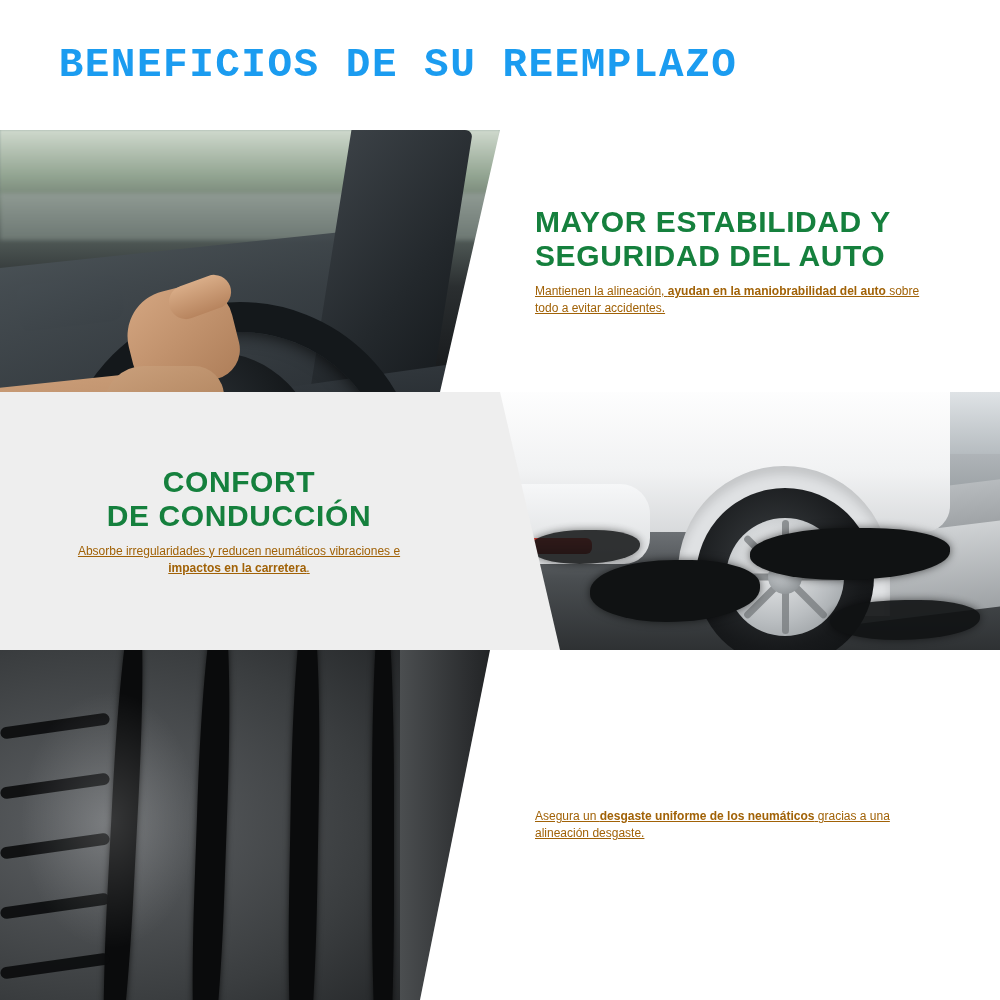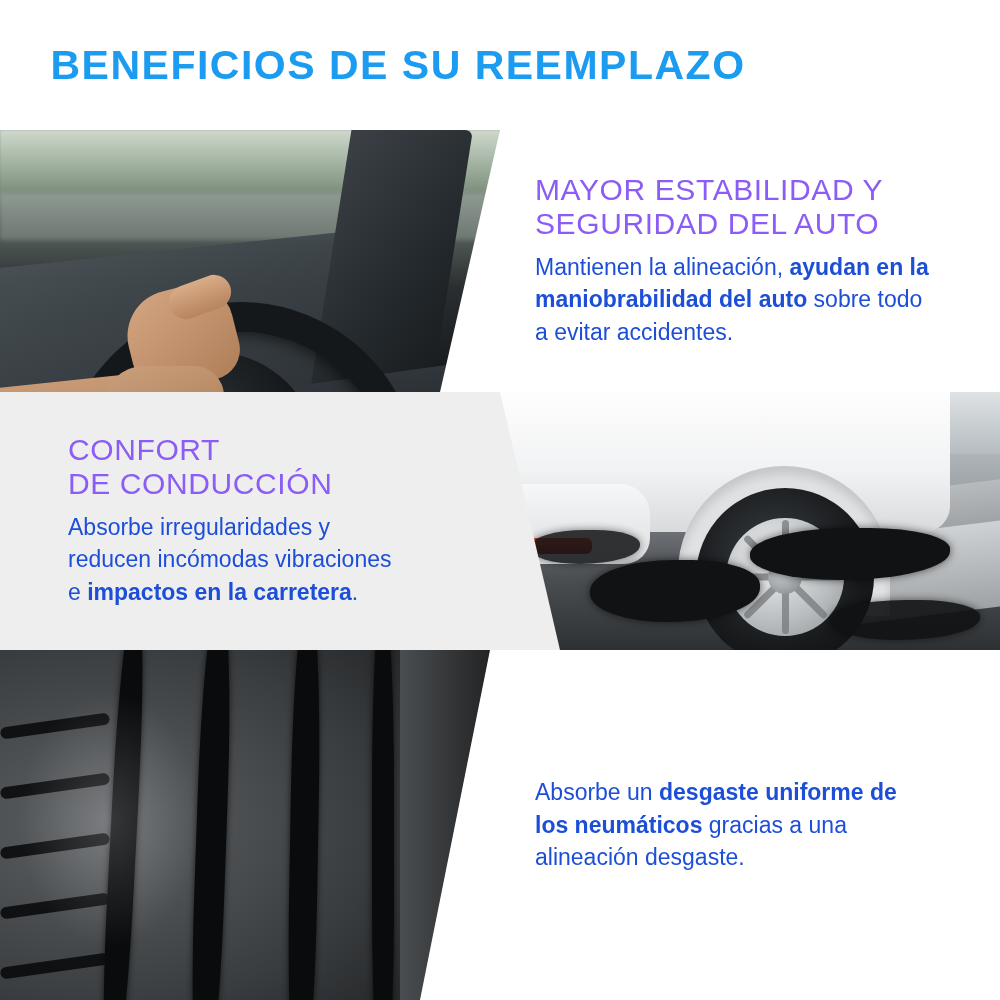--- a/index.html
+++ b/index.html
@@ -24,39 +24,40 @@
   .header {
     position: absolute;
     top: 0;
     left: 0;
     width: 796px;
     height: 130px;
     display: flex;
     align-items: center;
     justify-content: center;
     background: #ffffff;
+    font-family: Liberation Mono, monospace;
   }
   .header-title {
     font-size: 41px;
     font-weight: bold;
     letter-spacing: 1.5px;
     color: #1b9cf0;
     text-transform: uppercase;
     white-space: nowrap;
   }
 
   
   .row {
     position: absolute;
     left: 0;
     width: 1000px;
     overflow: hidden;
   }
   .row-1 { top: 130px;  height: 262px; background: #ffffff; }
-  .row-2 { top: 392px;  height: 258px; background: #eeeeee; }
+  .row-2 { top: 392px;  height: 258px; background: #eeeeee; text-align: center; }
   .row-3 { top: 650px;  height: 350px; background: #ffffff; }
 
   
   .photo {
     position: absolute;
     top: 0;
     height: 100%;
     overflow: hidden;
   }
   .photo-left  { left: 0;  width: 500px; }
@@ -78,33 +79,34 @@
     height: 100%;
     box-sizing: border-box;
     display: flex;
     flex-direction: column;
     justify-content: center;
   }
   .tb-right { right: 0; width: 490px; padding: 0 70px 0 25px; }
   .tb-left  { left: 0;  width: 470px; padding: 0 60px 0 68px; }
 
   .blk-title {
-    color: #8b5cf6;
-    font-weight: normal;
+    color: #15803d;
+    font-weight: bold;
     font-size: 30px;
     line-height: 1.12;
     letter-spacing: 0.6px;
     text-transform: uppercase;
     margin-bottom: 10px;
     white-space: pre-line;
   }
   .blk-body {
-    color: #1d4ed8;
-    font-size: 23px;
+    color: #a16207;
+    font-size: 12px;
     line-height: 1.42;
+    text-decoration: underline;
   }
   .blk-body b { font-weight: bold; }
 
   
 
   
   .ph-driver { background: linear-gradient(180deg,#9fb0a8 0%, #6f7d76 26%, #2a2e30 60%, #141618 100%); }
   .ph-driver .sky {
     position:absolute; left:0; top:0; width:100%; height:34%;
     background: linear-gradient(180deg,#cfd9cd 0%, #94a693 50%, #5d6a60 100%);
@@ -343,21 +345,21 @@
     </div>
 
     <svg class="cut" style="left:440px;width:120px;" viewBox="0 0 120 258" preserveAspectRatio="none">
       <polygon points="0,0 60,0 120,258 0,258" fill="#eeeeee"></polygon>
     </svg>
 
     <div class="textblock tb-left">
       <div class="blk-title">CONFORT
 DE CONDUCCIÓN</div>
       <div class="blk-body">
-        <span>Absorbe irregularidades y reducen incómodas vibraciones e </span><b>impactos en la carretera</b><span>.</span>
+        <span>Absorbe irregularidades y reducen neumáticos vibraciones e </span><b>impactos en la carretera</b><span>.</span>
       </div>
     </div>
   </div>
 
   <div class="row row-3">
 
     <div class="photo photo-left ph-tire">
       <div class="carcass"></div>
       <div class="groove g1"></div>
       <div class="groove g2"></div>
@@ -371,18 +373,18 @@
       <div class="sipe" style="top:310px;"></div>
       <div class="hl"></div>
     </div>
 
     <svg class="cut" style="left:420px;width:140px;" viewBox="0 0 140 350" preserveAspectRatio="none">
       <polygon points="70,0 140,0 140,350 0,350" fill="#ffffff"></polygon>
     </svg>
 
     <div class="textblock tb-right">
       <div class="blk-body">
-        <span>Absorbe un </span><b>desgaste uniforme de los neumáticos</b><span> gracias a una alineación desgaste.</span>
+        <span>Asegura un </span><b>desgaste uniforme de los neumáticos</b><span> gracias a una alineación desgaste.</span>
       </div>
     </div>
   </div>
 
 </div>
 
 </body></html>

